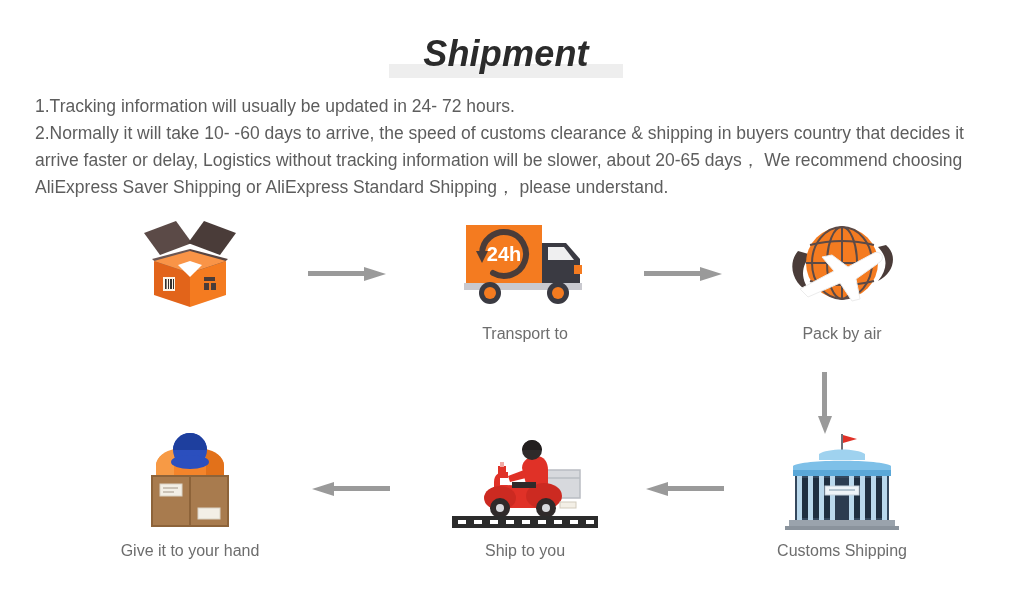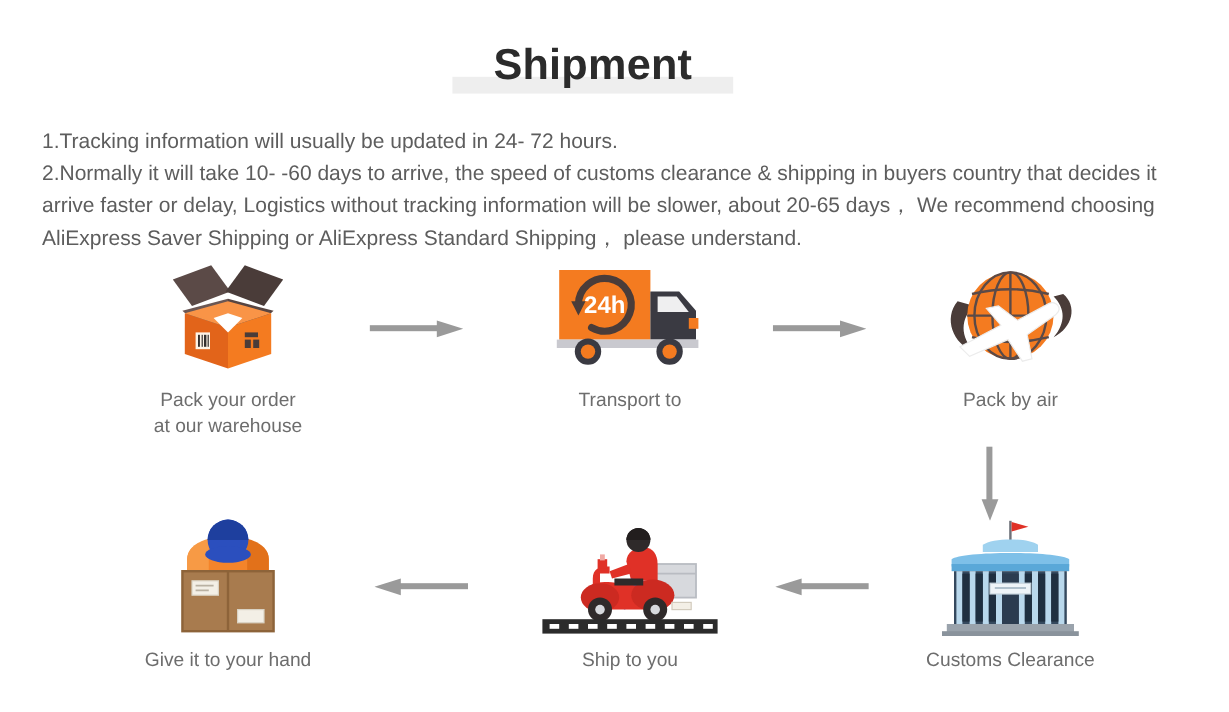--- a/index.html
+++ b/index.html
@@ -6,41 +6,42 @@
   html, body {
     width: 1024px; height: 593px;
     background: #ffffff;
     font-family: "Liberation Sans", sans-serif;
     overflow: hidden;
   }
   .page { position: relative; width: 1024px; height: 593px; background:#fff; }
 
   
   .title-wrap {
-    position: absolute; left: 0; top: 28px; width: 988px;
+    position: absolute; left: 12px; top: 28px; width: 988px;
     text-align: center;
+    font-style: italic;
   }
   .title-band {
     display: inline-block; position: relative;
     padding: 0 34px;
   }
   .title-band::before {
     content: ""; position: absolute;
     left: 0; right: 0; top: 36px; height: 14px;
     background: #eeeeee; z-index: 0;
   }
   .title-text {
     position: relative; z-index: 1;
     font-size: 36px; font-weight: bold; color: #2b2b2b;
     letter-spacing: 0.2px; line-height: 52px;
   }
 
   
   .para {
-    position: absolute; left: 35px; top: 104px; width: 952px;
+    position: absolute; left: 35px; top: 93px; width: 952px;
     font-size: 17.5px; line-height: 27px; color: #5d5d5d;
   }
   .para p { margin: 0; }
 
   
   .row { position: absolute; width: 1024px; }
   .row-top { top: 215px; height: 150px; }
   .row-bottom { top: 432px; height: 150px; padding-left: 48px; }
 
   .cell {
@@ -105,24 +106,20 @@
           <rect x="33" y="62" width="12" height="14" fill="#fdf3e6"></rect>
           <rect x="35" y="64" width="1.6" height="10" fill="#33302f"></rect>
           <rect x="38" y="64" width="1" height="10" fill="#33302f"></rect>
           <rect x="40" y="64" width="2" height="10" fill="#33302f"></rect>
           <rect x="43" y="64" width="1" height="10" fill="#33302f"></rect>
 
           <rect x="74" y="62" width="11" height="4" fill="#4a3c39"></rect>
           <rect x="74" y="68" width="5" height="7" fill="#4a3c39"></rect>
           <rect x="81" y="68" width="5" height="7" fill="#4a3c39"></rect>
         </svg>
-      </div>
-      <div class="caption">
-        <div>Pack your order</div>
-        <div>at our warehouse</div>
       </div>
     </div>
 
     <div class="cell c2">
       <div class="art">
         <svg width="126" height="92" viewBox="0 0 126 92">
 
           <rect x="4" y="10" width="76" height="58" fill="#f47b20"></rect>
 
           <path d="M20 39 A22 22 0 1 1 31 58" fill="none" stroke="#4a3c39" stroke-width="6" stroke-linecap="round"></path>
@@ -288,21 +285,21 @@
           <rect x="54" y="46" width="14" height="42" fill="#2b3c50"></rect>
 
           <rect x="44" y="54" width="34" height="9" fill="#eef4f8" stroke="#c6d4de" stroke-width="1"></rect>
           <line x1="48" y1="58" x2="74" y2="58" stroke="#9bb0bf" stroke-width="1.4"></line>
 
           <rect x="8" y="88" width="106" height="8" fill="#9aa3ac"></rect>
           <rect x="4" y="94" width="114" height="4" fill="#8a939c"></rect>
         </svg>
       </div>
       <div class="caption">
-        <div>Customs Clearance</div>
+        <div>Customs Shipping</div>
       </div>
     </div>
   </div>
 
   <svg class="arrow-h a-top1" viewBox="0 0 78 18">
     <rect x="0" y="6" width="58" height="5" fill="#9a9a9a"></rect>
     <polygon points="56,2 78,9 56,16" fill="#9a9a9a"></polygon>
   </svg>
 
   <svg class="arrow-h a-top2" viewBox="0 0 78 18">

